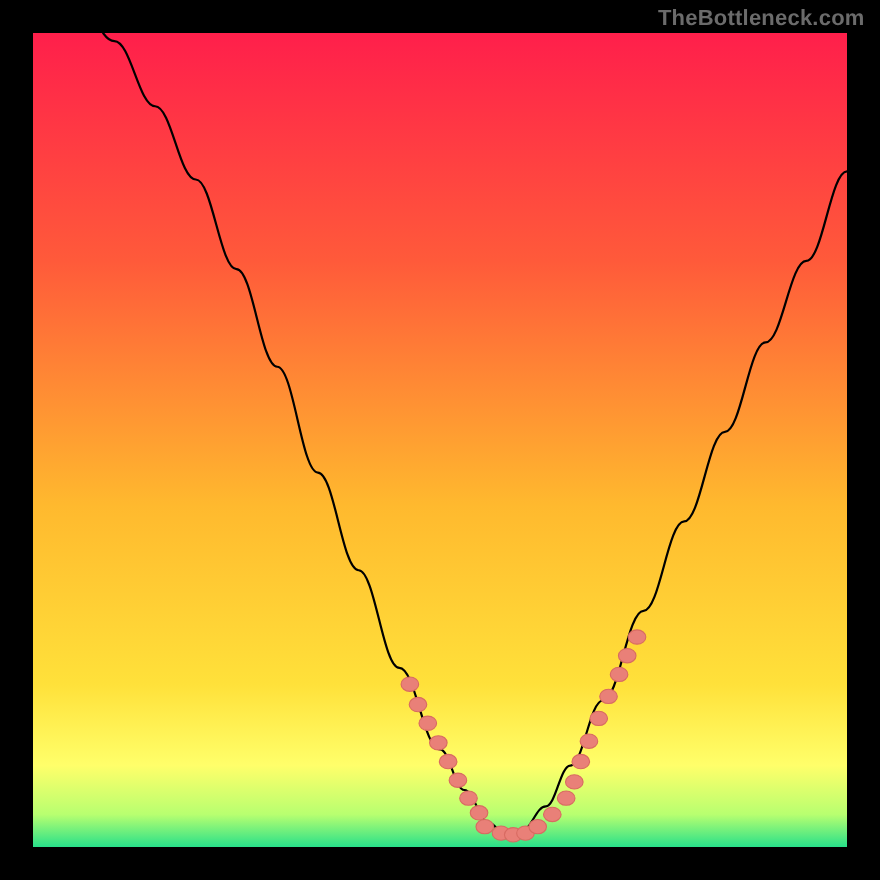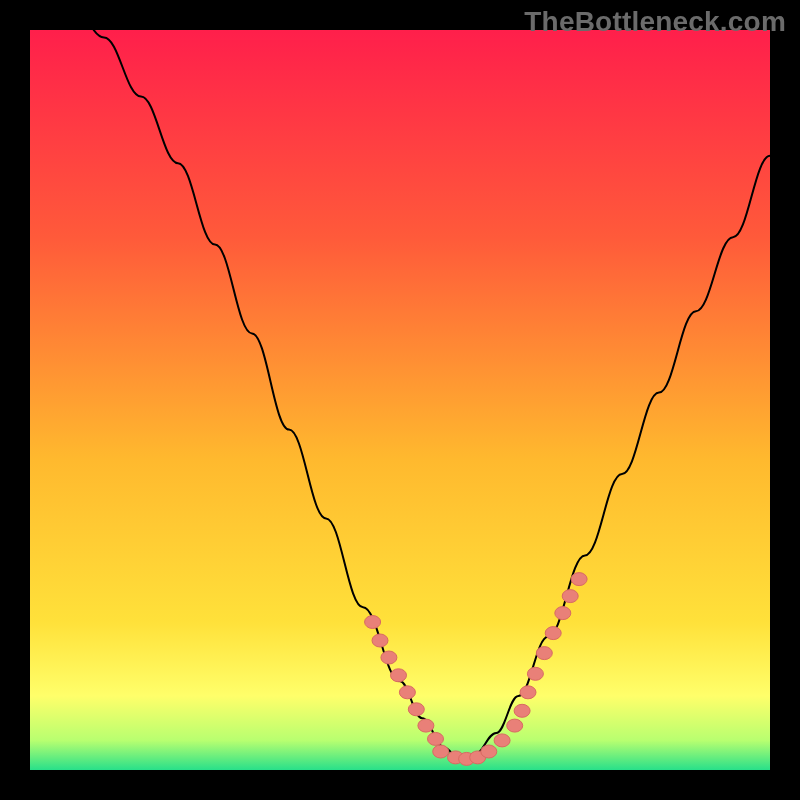--- a/index.html
+++ b/index.html
@@ -31,21 +31,21 @@
       var(--c4) 90%,
       var(--c5) 96%,
       var(--c6) 100%
     );
   }
   .watermark {
     position: absolute;
     top: 6px;
     right: 14px;
     font-family: Arial, Helvetica, sans-serif;
-    font-size: 28px;
+    font-size: 20px;
     font-weight: bold;
     color: #6b6b6b;
     letter-spacing: 0.2px;
     user-select: none;
   }
   svg.overlay {
     position: absolute;
     left: 30px;
     top: 30px;
     width: 740px;

